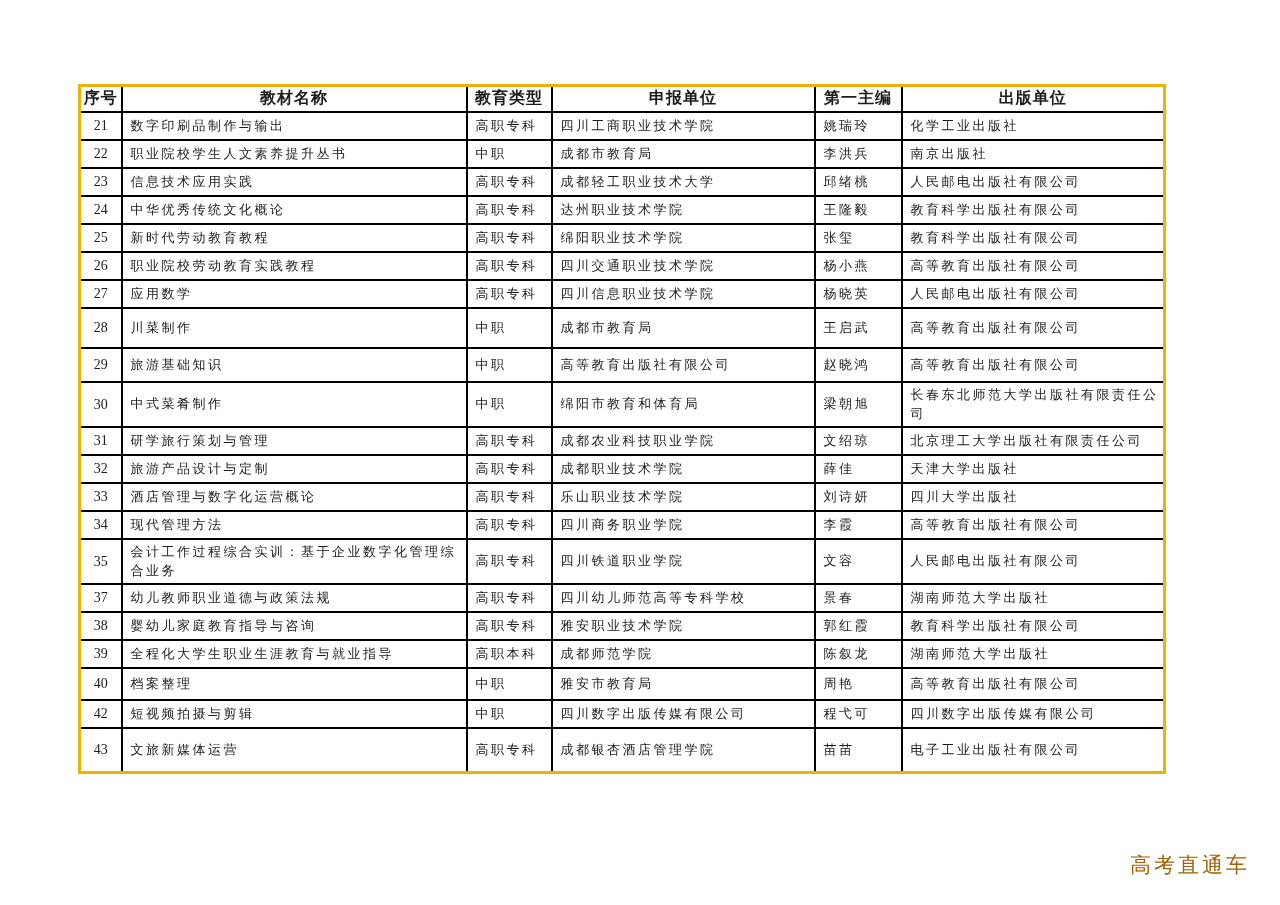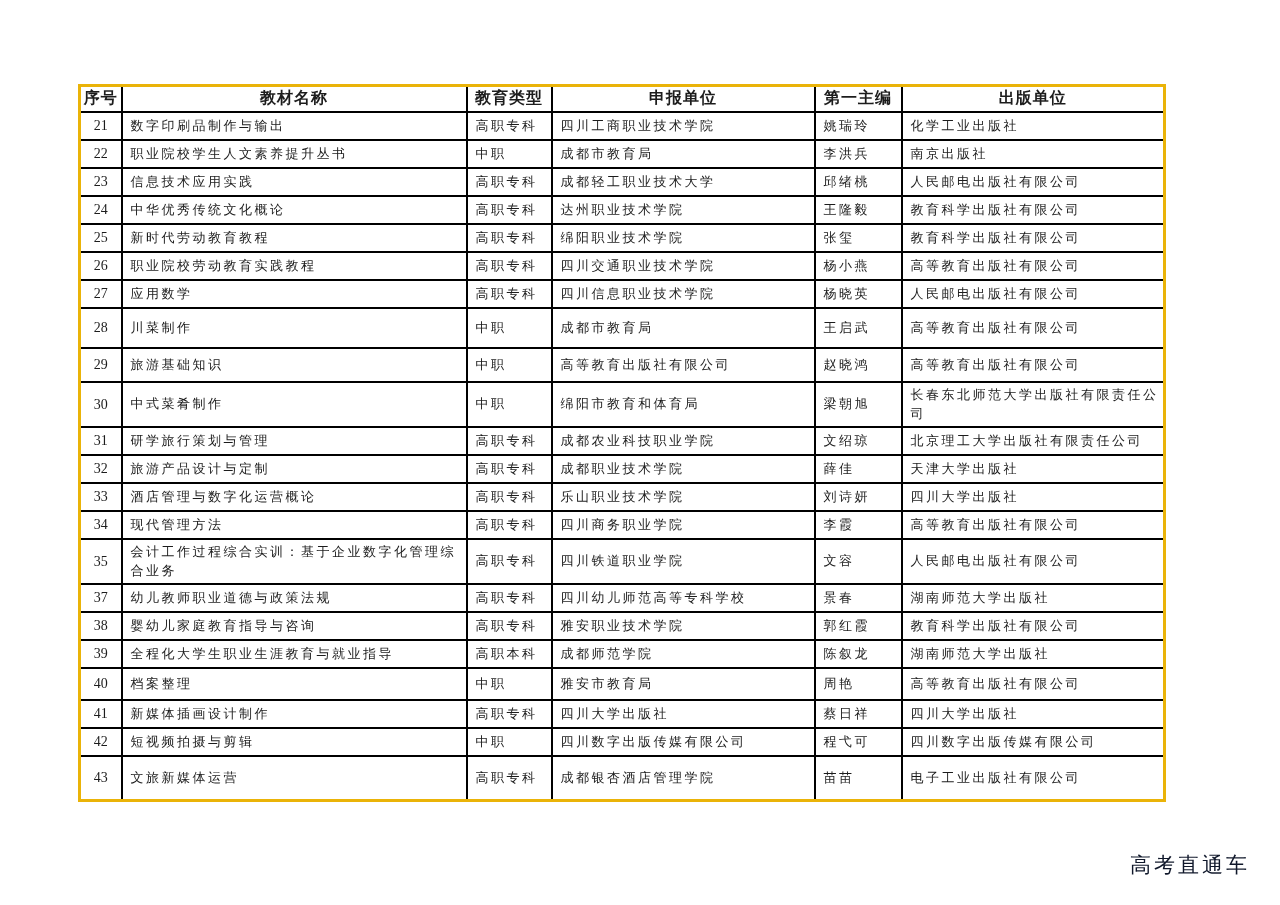--- a/index.html
+++ b/index.html
@@ -60,21 +60,21 @@
     letter-spacing: 0;
     font-size: 14px;
     padding: 0 2px;
   }
   .watermark {
     position: absolute;
     right: 30px;
     bottom: 26px;
     font-size: 21px;
     letter-spacing: 3px;
-    color: #0f172a;
+    color: #a16207;
   }
 </style>
 </head>
 <body>
 
 <div class="page">
 
   <table class="grid">
     <colgroup>
       <col style="width:42px">
@@ -241,28 +241,20 @@
         </tr>
         <tr style="height: 32px;">
           <td class="c-no">40</td>
           <td>档案整理</td>
           <td>中职</td>
           <td>雅安市教育局</td>
           <td>周艳</td>
           <td>高等教育出版社有限公司</td>
         </tr>
         <tr>
-          <td class="c-no">41</td>
-          <td>新媒体插画设计制作</td>
-          <td>高职专科</td>
-          <td>四川大学出版社</td>
-          <td>蔡日祥</td>
-          <td>四川大学出版社</td>
-        </tr>
-        <tr>
           <td class="c-no">42</td>
           <td>短视频拍摄与剪辑</td>
           <td>中职</td>
           <td>四川数字出版传媒有限公司</td>
           <td>程弋可</td>
           <td>四川数字出版传媒有限公司</td>
         </tr>
         <tr style="height: 45px;">
           <td class="c-no">43</td>
           <td>文旅新媒体运营</td>

